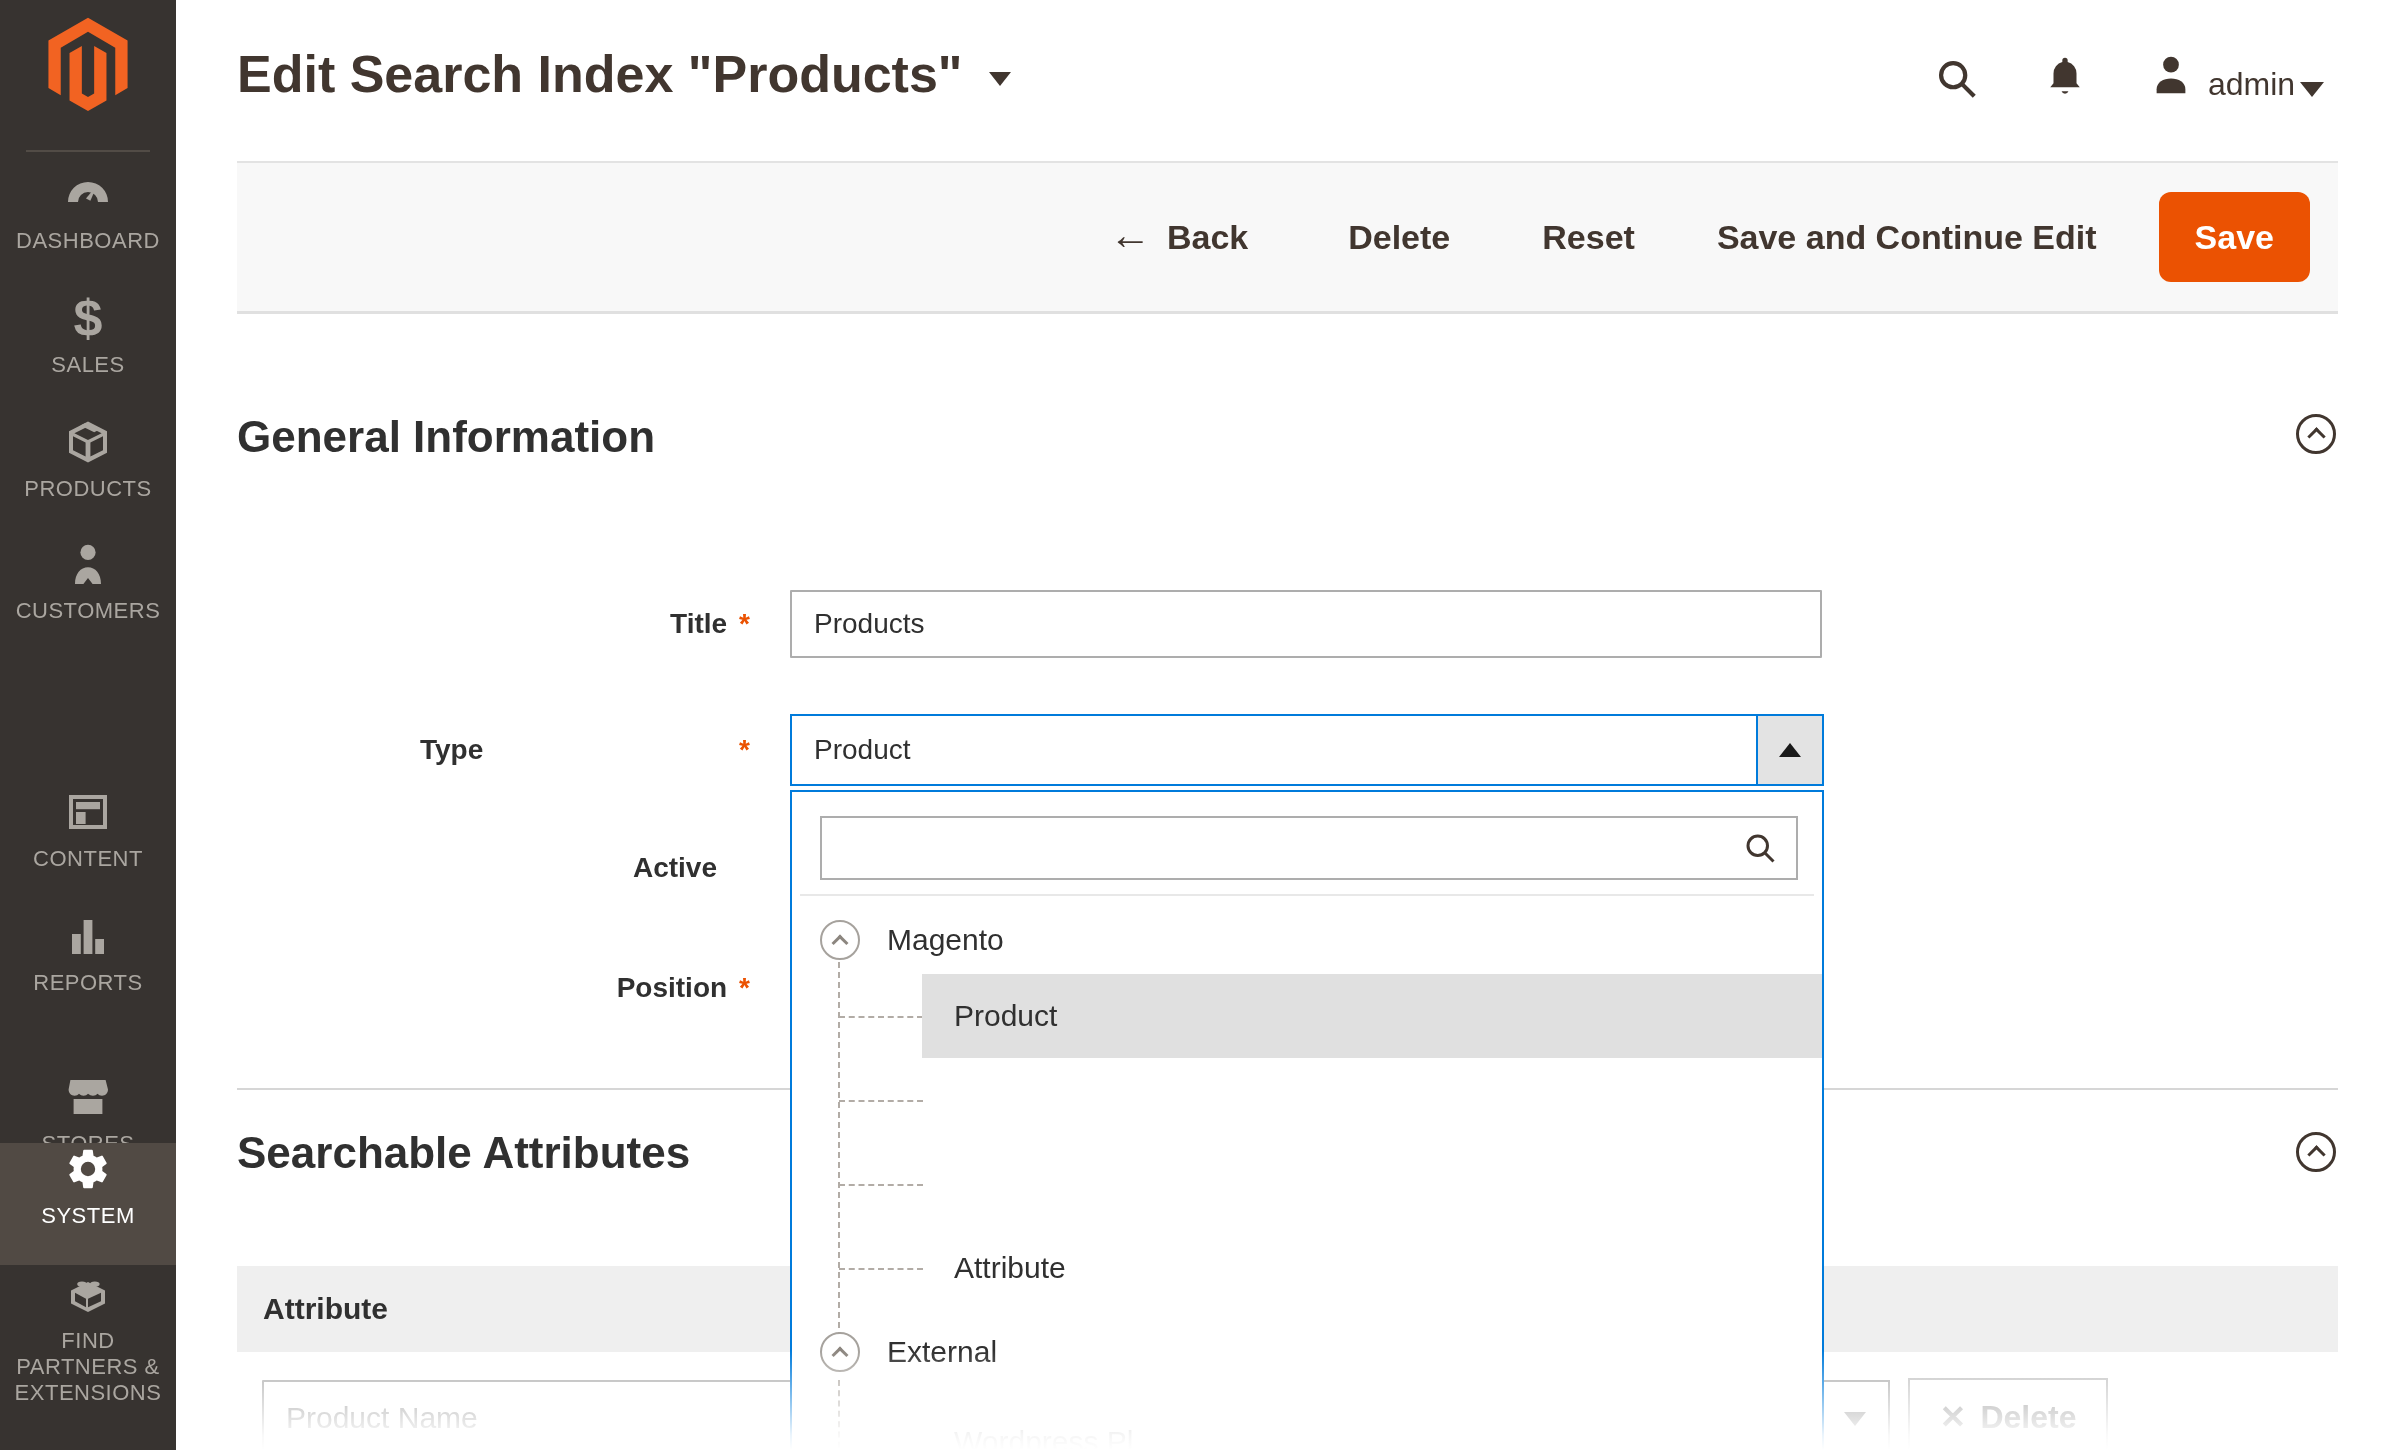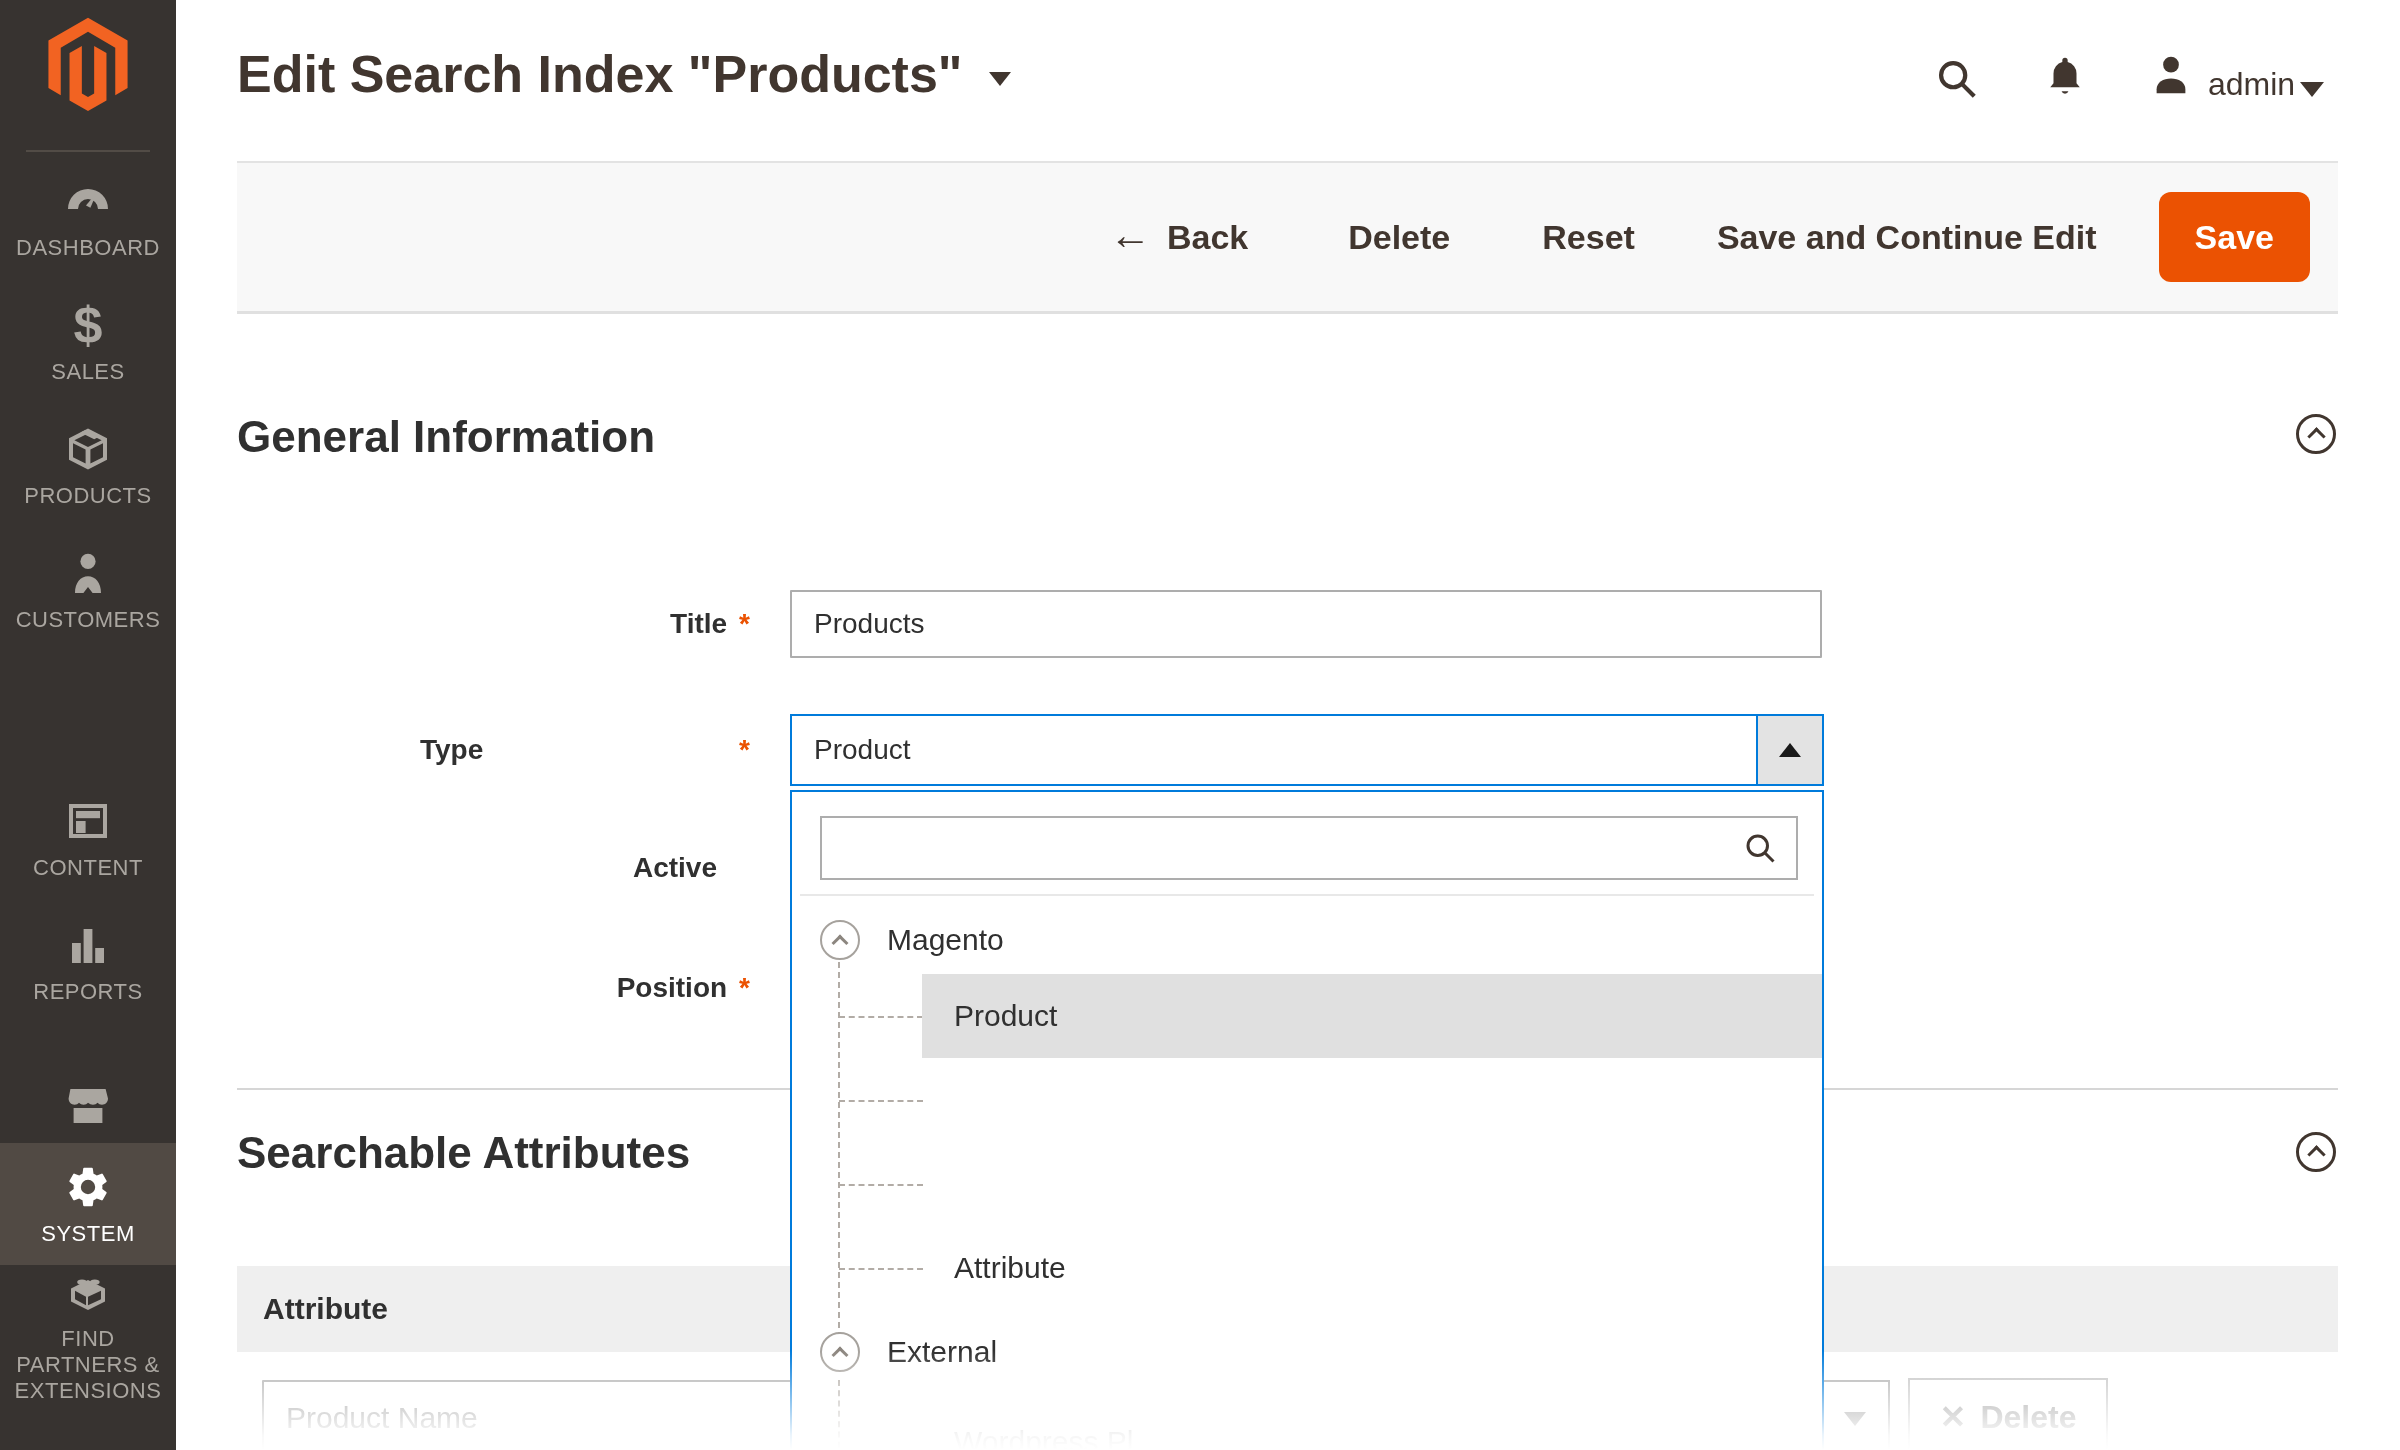--- a/index.html
+++ b/index.html
@@ -6,21 +6,21 @@
   html,body { width:2400px; height:1450px; overflow:hidden; background:#fff;
               font-family:"Liberation Sans", sans-serif; }
   .page { position:relative; width:2400px; height:1450px; background:#fff; overflow:hidden; }
 
   
   .sidebar { position:absolute; left:0; top:0; width:176px; height:1450px; background:#373330; z-index:50; }
   .logo { position:absolute; top:16px; left:0; width:176px; display:flex; justify-content:center; }
   .logo svg { width:88px; height:102px; }
   .logo-divider { position:absolute; top:150px; left:26px; width:124px; height:2px; background:#524c46; }
   .nav-item { position:absolute; left:0; width:176px; display:flex; flex-direction:column; align-items:center;
-              justify-content:center; color:#aaa6a0; cursor:pointer; text-align:center; }
+              color:#aaa6a0; cursor:pointer; text-align:center; }
   .nav-item .nav-icon { display:flex; align-items:center; justify-content:center; height:52px; }
   .nav-item .nav-icon svg { width:48px; height:48px; fill:currentColor; }
   .nav-item .nav-label { margin-top:8px; font-size:22px; letter-spacing:.5px; line-height:26px; max-width:160px; }
   .nav-item.active { background:#514a44; color:#fff; }
   .dollar-glyph { font-size:52px; font-weight:bold; line-height:52px; }
 
   
   .page-title { position:absolute; left:237px; top:44px; font-size:52px; color:#41362f; display:flex; align-items:center; }
   .caret-down { width:0; height:0; border-left:11px solid transparent; border-right:11px solid transparent;
                 border-top:14px solid #41362f; display:inline-block; }

